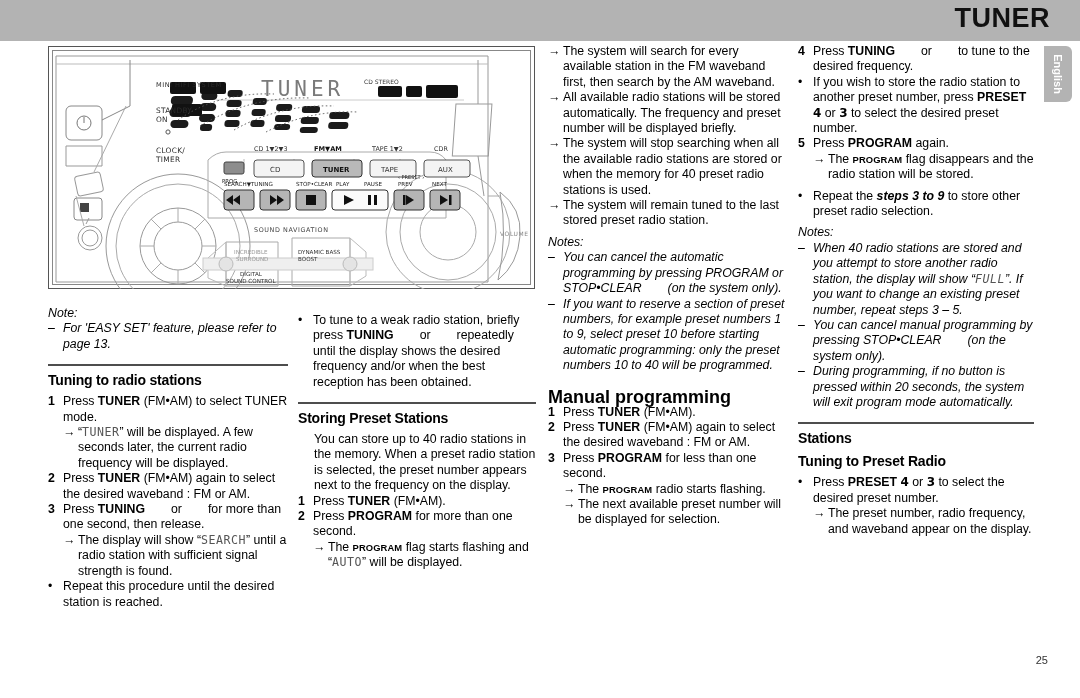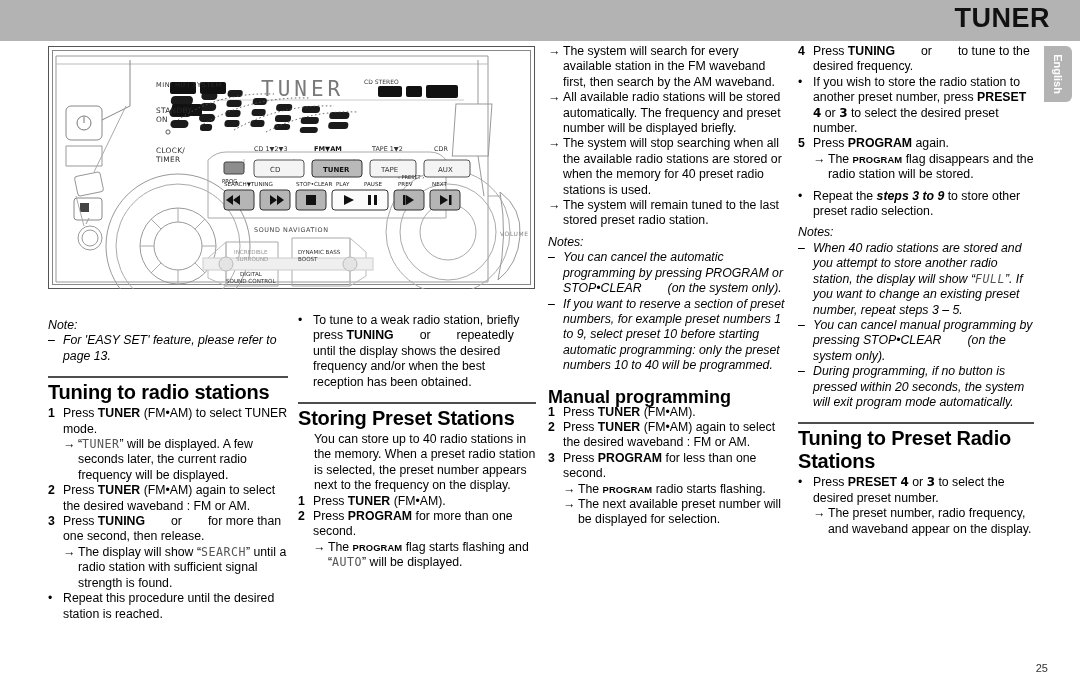--- a/index.html
+++ b/index.html
@@ -37,40 +37,40 @@
   .c2{left:298px;width:238px;}
   .c3{left:548px;width:238px;}
   .c4{left:798px;width:236px;}
 
   
   .p{font-size:12.3px;line-height:15.4px;margin:0 0 0 16px;}
   .b{font-weight:bold;}
   .ital{font-style:italic;}
   .note-h{font-style:italic;font-size:12.3px;line-height:15.4px;}
   .sect-rule{border-top:2.2px solid #4d4d4d;margin:12px 0 5px 0;}
-  .sect-title{font-size:20px;font-weight:bold;line-height:19px;margin:0 0 4px 0;letter-spacing:-.2px;}
+  .sect-title{font-size:14px;font-weight:bold;line-height:19px;margin:0 0 4px 0;letter-spacing:-.2px;}
   .sub-title{font-size:18px;font-weight:bold;line-height:16px;margin:9px 0 0 0;}
 
   
   .row{display:flex;align-items:flex-start;font-size:12.3px;line-height:15.4px;}
   .mk{flex:0 0 auto;width:15px;text-align:left;font-weight:bold;}
   .mk.dash{font-weight:normal;}
   .mk.bullet{font-weight:normal;}
   .mk.arrow{font-weight:normal;width:15px;}
   .bd{flex:1 1 auto;}
   .indent1{margin-left:15px;}
   .ital .bd,.irow{font-style:italic;}
   .sp{display:inline-block;width:26px;}
   .wd{font-family:"DejaVu Sans", sans-serif;font-weight:bold;font-size:12px;}
   .lcd{font-family:"DejaVu Sans Mono", monospace;letter-spacing:.5px;color:#555;font-size:11.6px;margin-top:6px;}
   .flag{font-size:9.4px;font-weight:bold;letter-spacing:.1px;}
   .gap-s{height:6px;}
 
   
-  .pageno{position:absolute;right:32px;bottom:24px;font-size:11px;color:#333;margin-left:28px;}
+  .pageno{position:absolute;right:32px;bottom:32px;font-size:11px;color:#333;margin-left:28px;}
 
   
   .fig{position:absolute;left:48px;top:46px;width:487px;height:243px;}
   .fig svg{display:block;}
 </style>
 </head>
 <body>
 
 <div class="header-band"></div>
 <div class="header-title">TUNER</div>
@@ -259,21 +259,21 @@
     <text x="188" y="215" font-size="5.6" fill="#999">SURROUND</text>
     <text x="250" y="208" font-size="5.6" fill="#333">DYNAMIC BASS</text>
     <text x="250" y="215" font-size="5.6" fill="#333">BOOST</text>
     <text x="192" y="230" font-size="5.6" fill="#333">DIGITAL</text>
     <text x="178" y="237" font-size="5.6" fill="#333">SOUND CONTROL</text>
     <text x="452" y="190" font-size="6" fill="#888" letter-spacing=".6">VOLUME</text>
   </g>
 </svg>
 </div>
 
-<div class="col c1" style="top:318px;">
+<div class="col c1" style="top:306px;">
   <div class="note-h">Note:</div>
   <div class="row irow">
     <div class="mk dash">–</div>
       <div class="bd">For 'EASY SET' feature, please refer to page 13.</div>
   </div>
 
   <div class="sect-rule"></div>
   <div class="sect-title">Tuning to radio stations</div>
 
   <div class="row">
@@ -415,22 +415,22 @@
   <div class="row irow">
     <div class="mk dash">–</div>
     <div class="bd"><span>You can cancel manual programming by pressing </span><span>STOP•CLEAR</span><span class="sp"></span><span>(on the system only).</span></div>
   </div>
   <div class="row irow">
     <div class="mk dash">–</div>
       <div class="bd">During programming,  if no button is pressed within 20 seconds, the system will exit program mode automatically.</div>
   </div>
 
   <div class="sect-rule"></div>
+  <div class="sect-title">Stations</div>
   <div class="sect-title">Tuning to Preset Radio</div>
-  <div class="sect-title">Stations</div>
 
   <div class="row">
     <div class="mk bullet">•</div>
     <div class="bd"><span>Press </span><span class="b">PRESET</span> <span class="wd">4</span> <span>or</span> <span class="wd">3</span> <span>to select the desired preset number.</span></div>
   </div>
   <div class="row indent1">
     <div class="mk arrow">→</div>
       <div class="bd">The preset number, radio frequency, and waveband appear on the display.</div>
   </div>
 </div>

